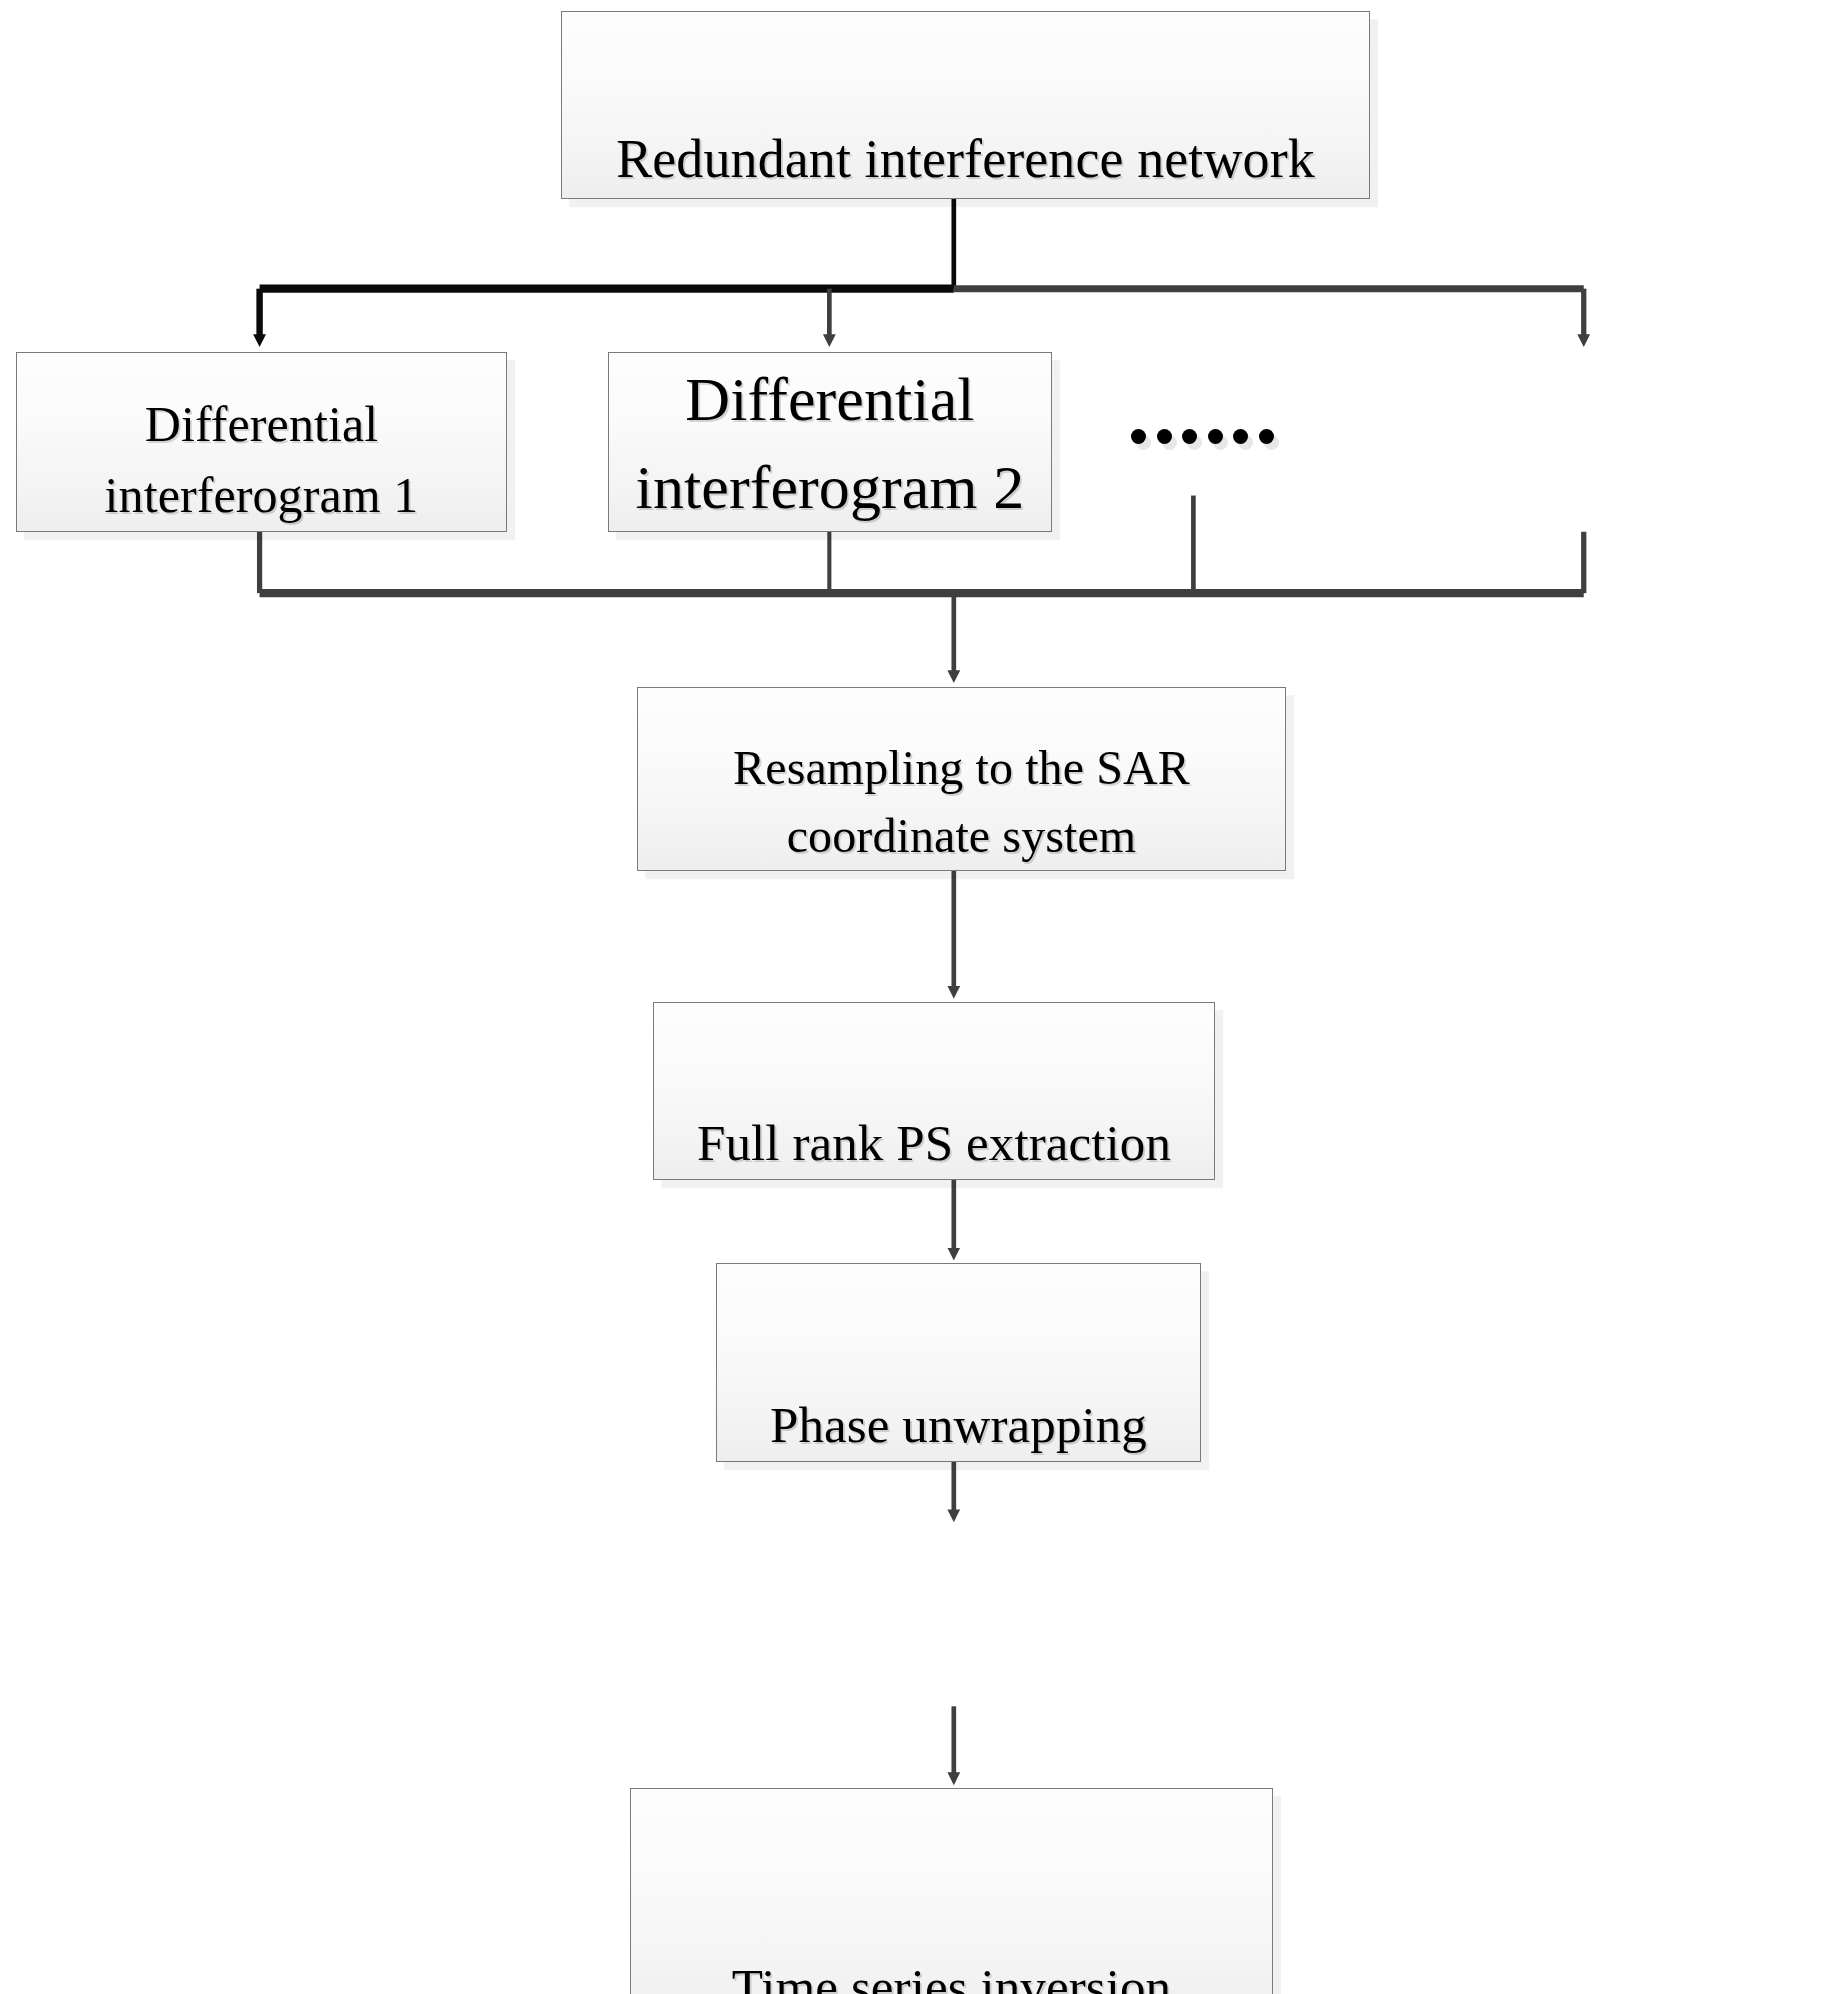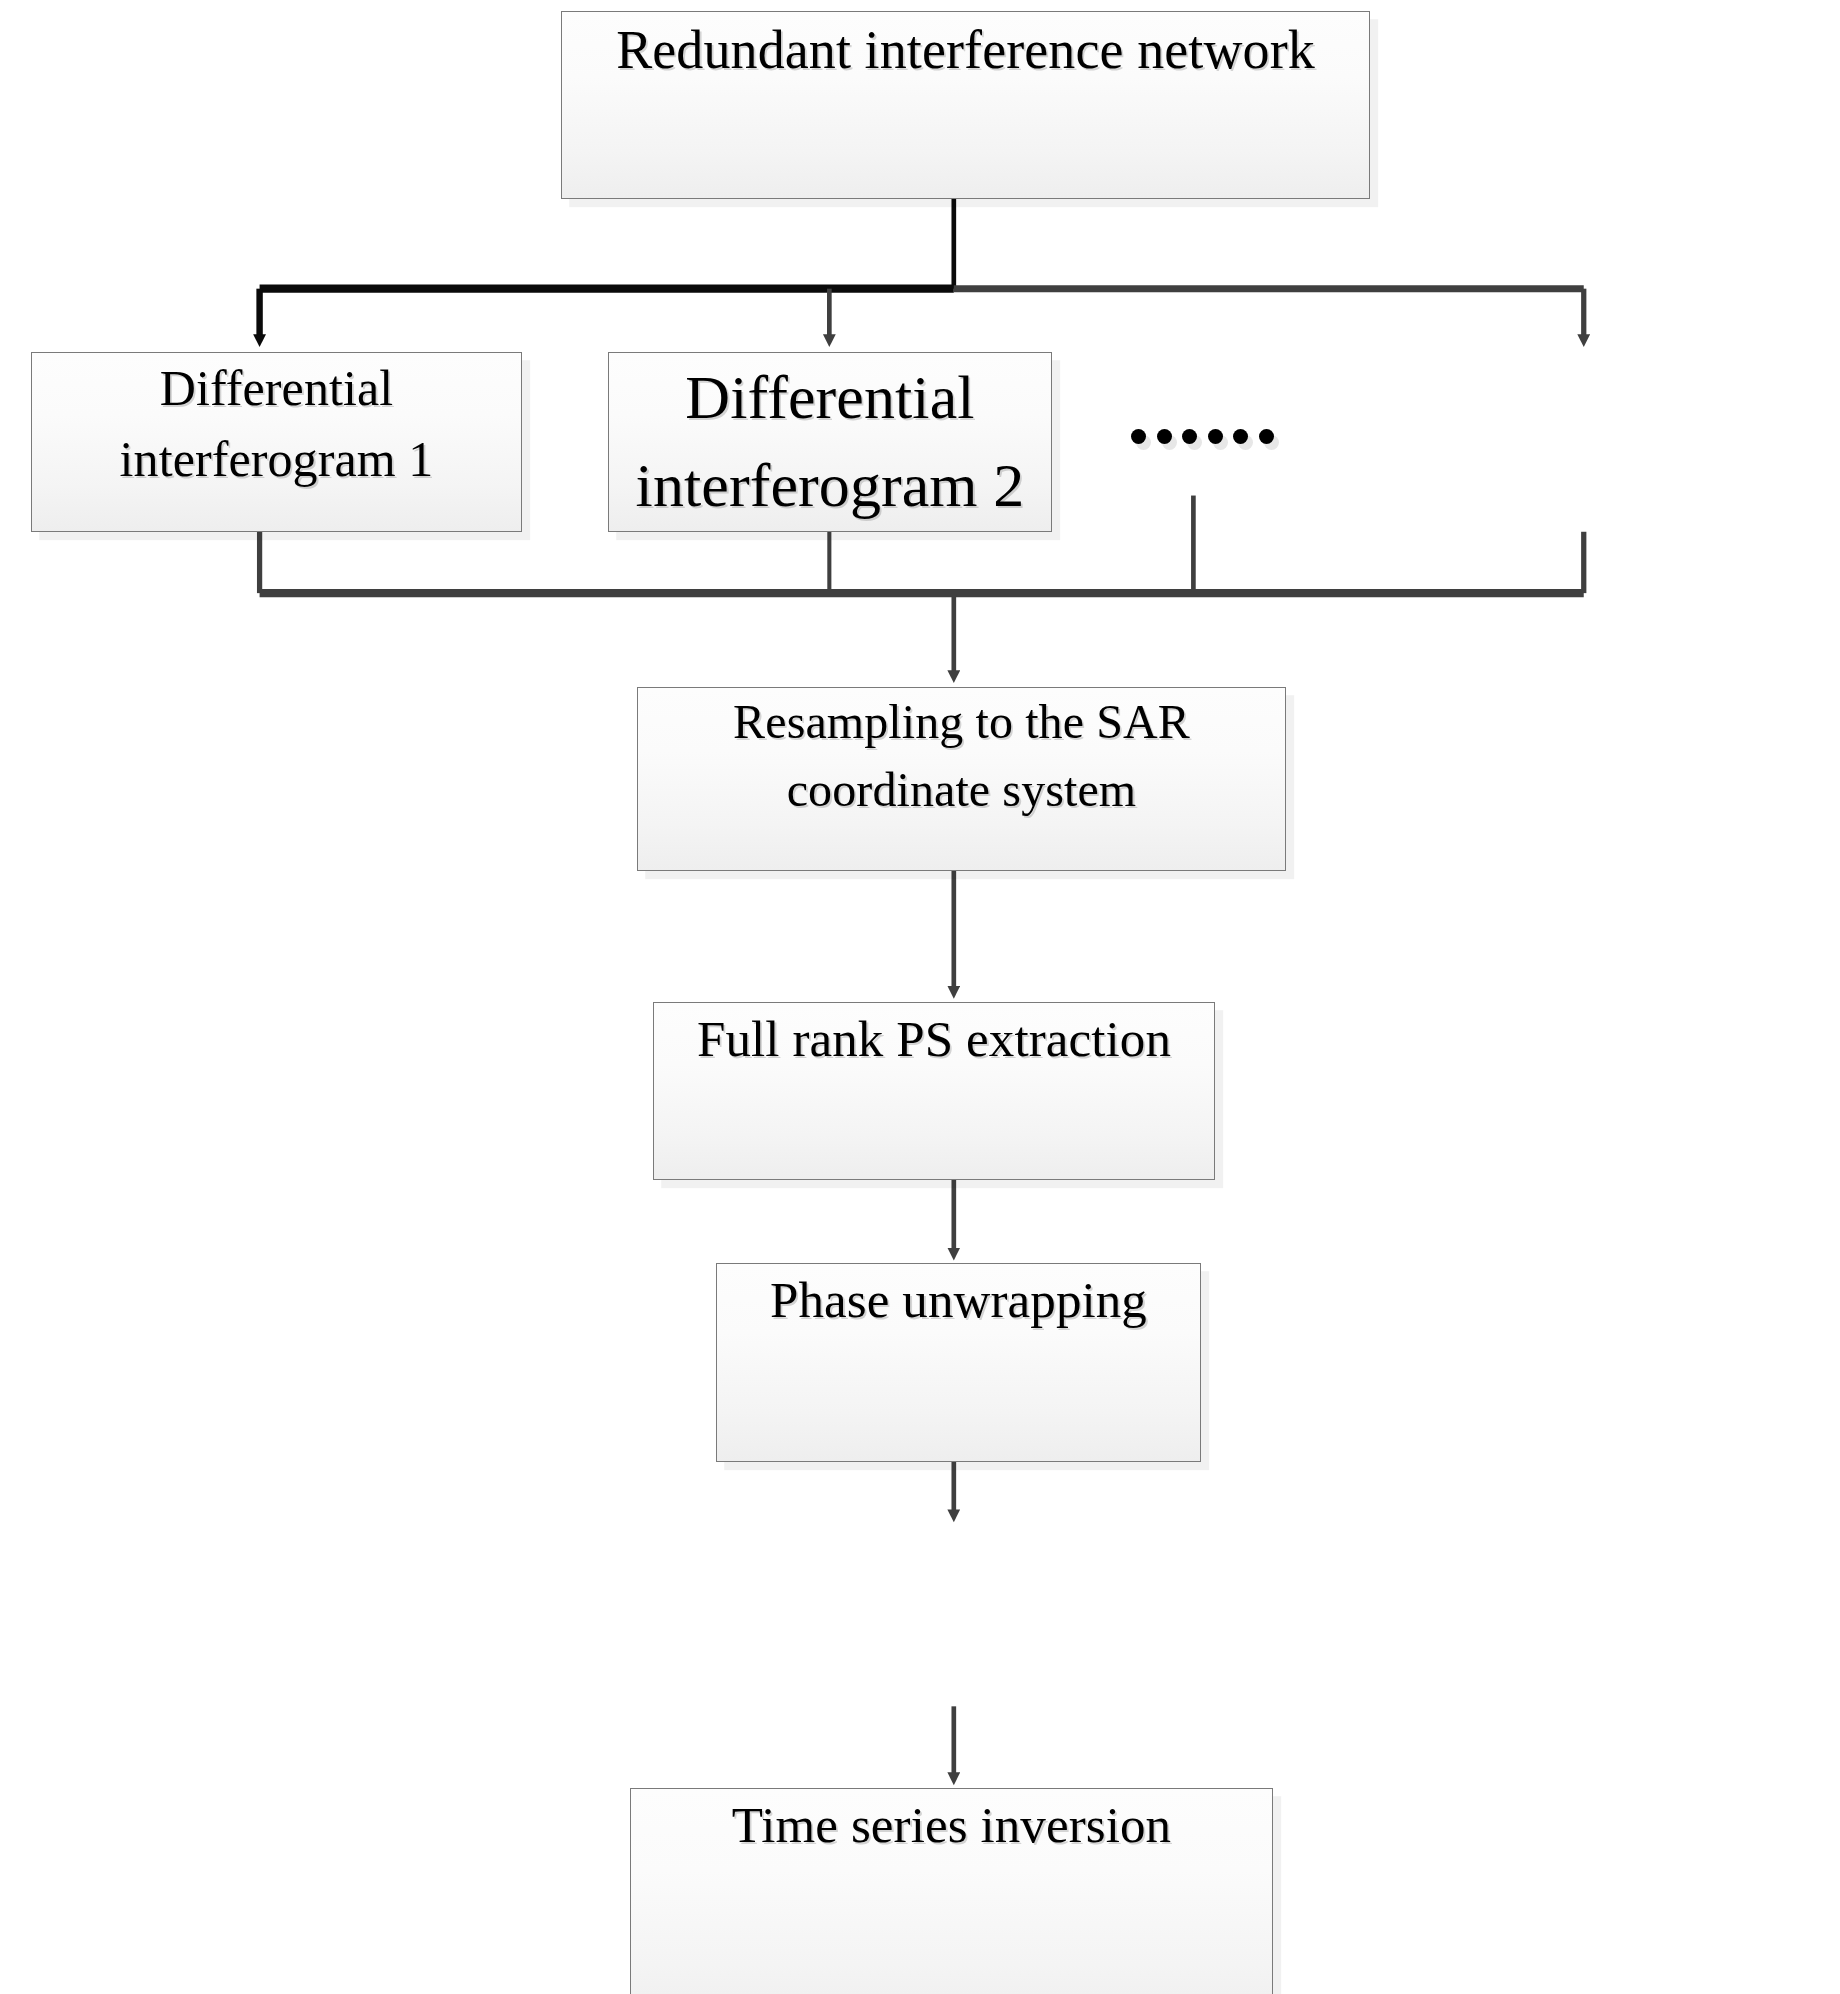--- a/index.html
+++ b/index.html
@@ -22,21 +22,21 @@
     height: 1995px;
     pointer-events: none;
   }
   .node {
     position: absolute;
     box-sizing: border-box;
     border: 1.8px solid #7a7a7a;
     background: linear-gradient(180deg, #fdfdfd 0%, #fbfbfb 35%, #f4f4f4 75%, #eeeeee 100%);
     box-shadow: 8.2px 8.2px 0 0 rgba(0,0,0,0.055);
     display: flex;
-    align-items: flex-start;
+    align-items: flex-end;
     justify-content: center;
     text-align: center;
     color: #000000;
     line-height: 1.42;
     letter-spacing: 0.1px;
     text-shadow: 1.8px 1.8px 0px rgba(120,120,120,0.30);
     padding: 0 10.5px;
   }
   .node span {
     display: block;
@@ -141,21 +141,21 @@
 
     <g>
       <line x1="1632" y1="2920" x2="1632" y2="3036" stroke="#3f3f3f" stroke-width="8" marker-end="url(#arr-dark)"></line>
     </g>
   </svg>
 
   <div class="node" style="left:561px; top:10.5px; width:809px; height:188px; font-size:54px;">
     <span>Redundant interference network</span>
   </div>
 
-  <div class="node" style="left:31px; top:352px; width:491px; height:180px; font-size:50px;">
+  <div class="node" style="left:16px; top:352px; width:491px; height:180px; font-size:50px;">
     <span>Differential interferogram  1</span>
   </div>
 
   <div class="node" style="left:608px; top:352px; width:444px; height:180px; font-size:62px;">
     <span>Differential interferogram 2</span>
   </div>
 
 
   <div class="ellipsis-group" style="left:1131px; top:429px;">
     <i class="edot"></i>

